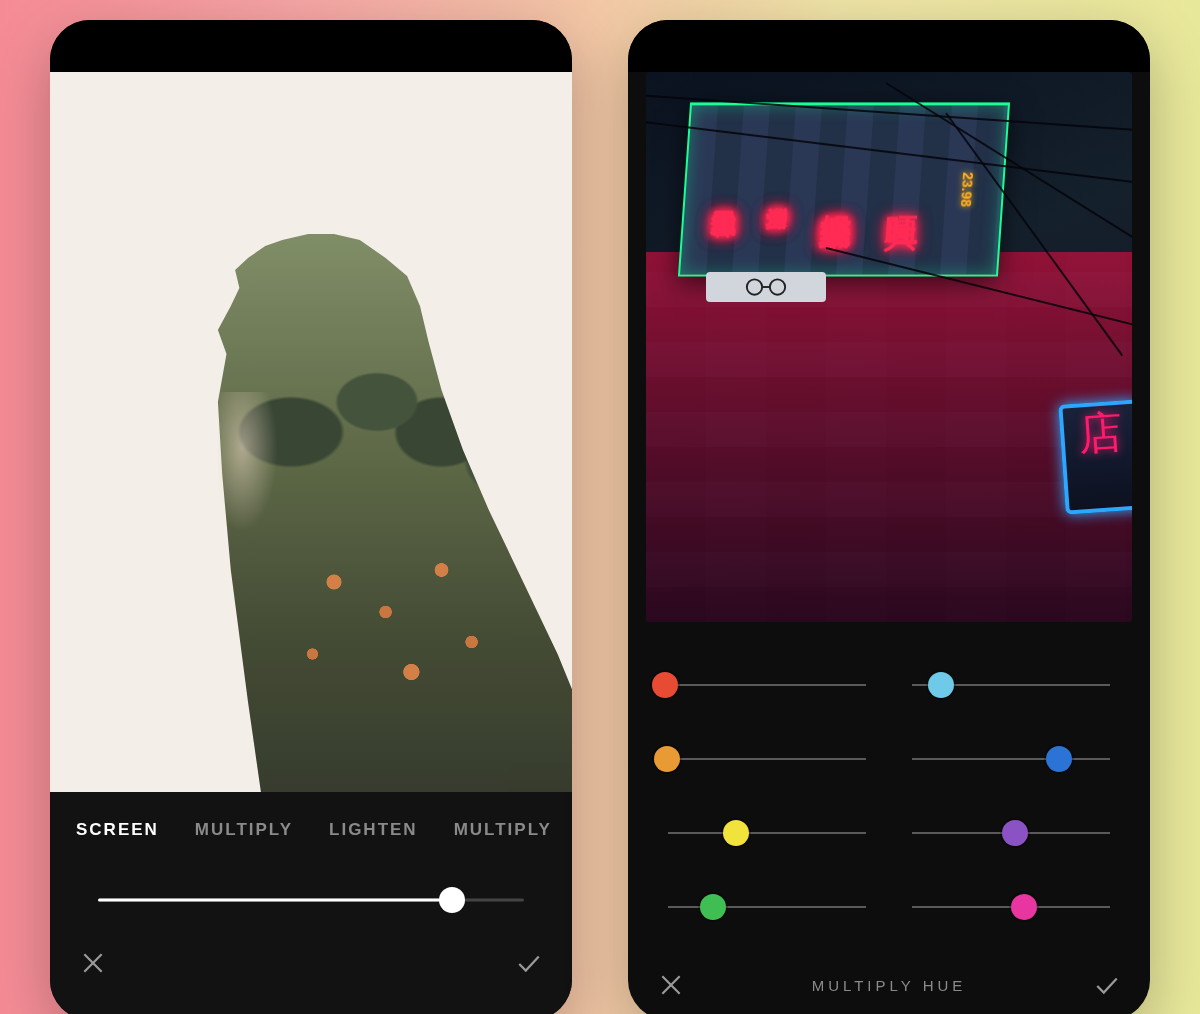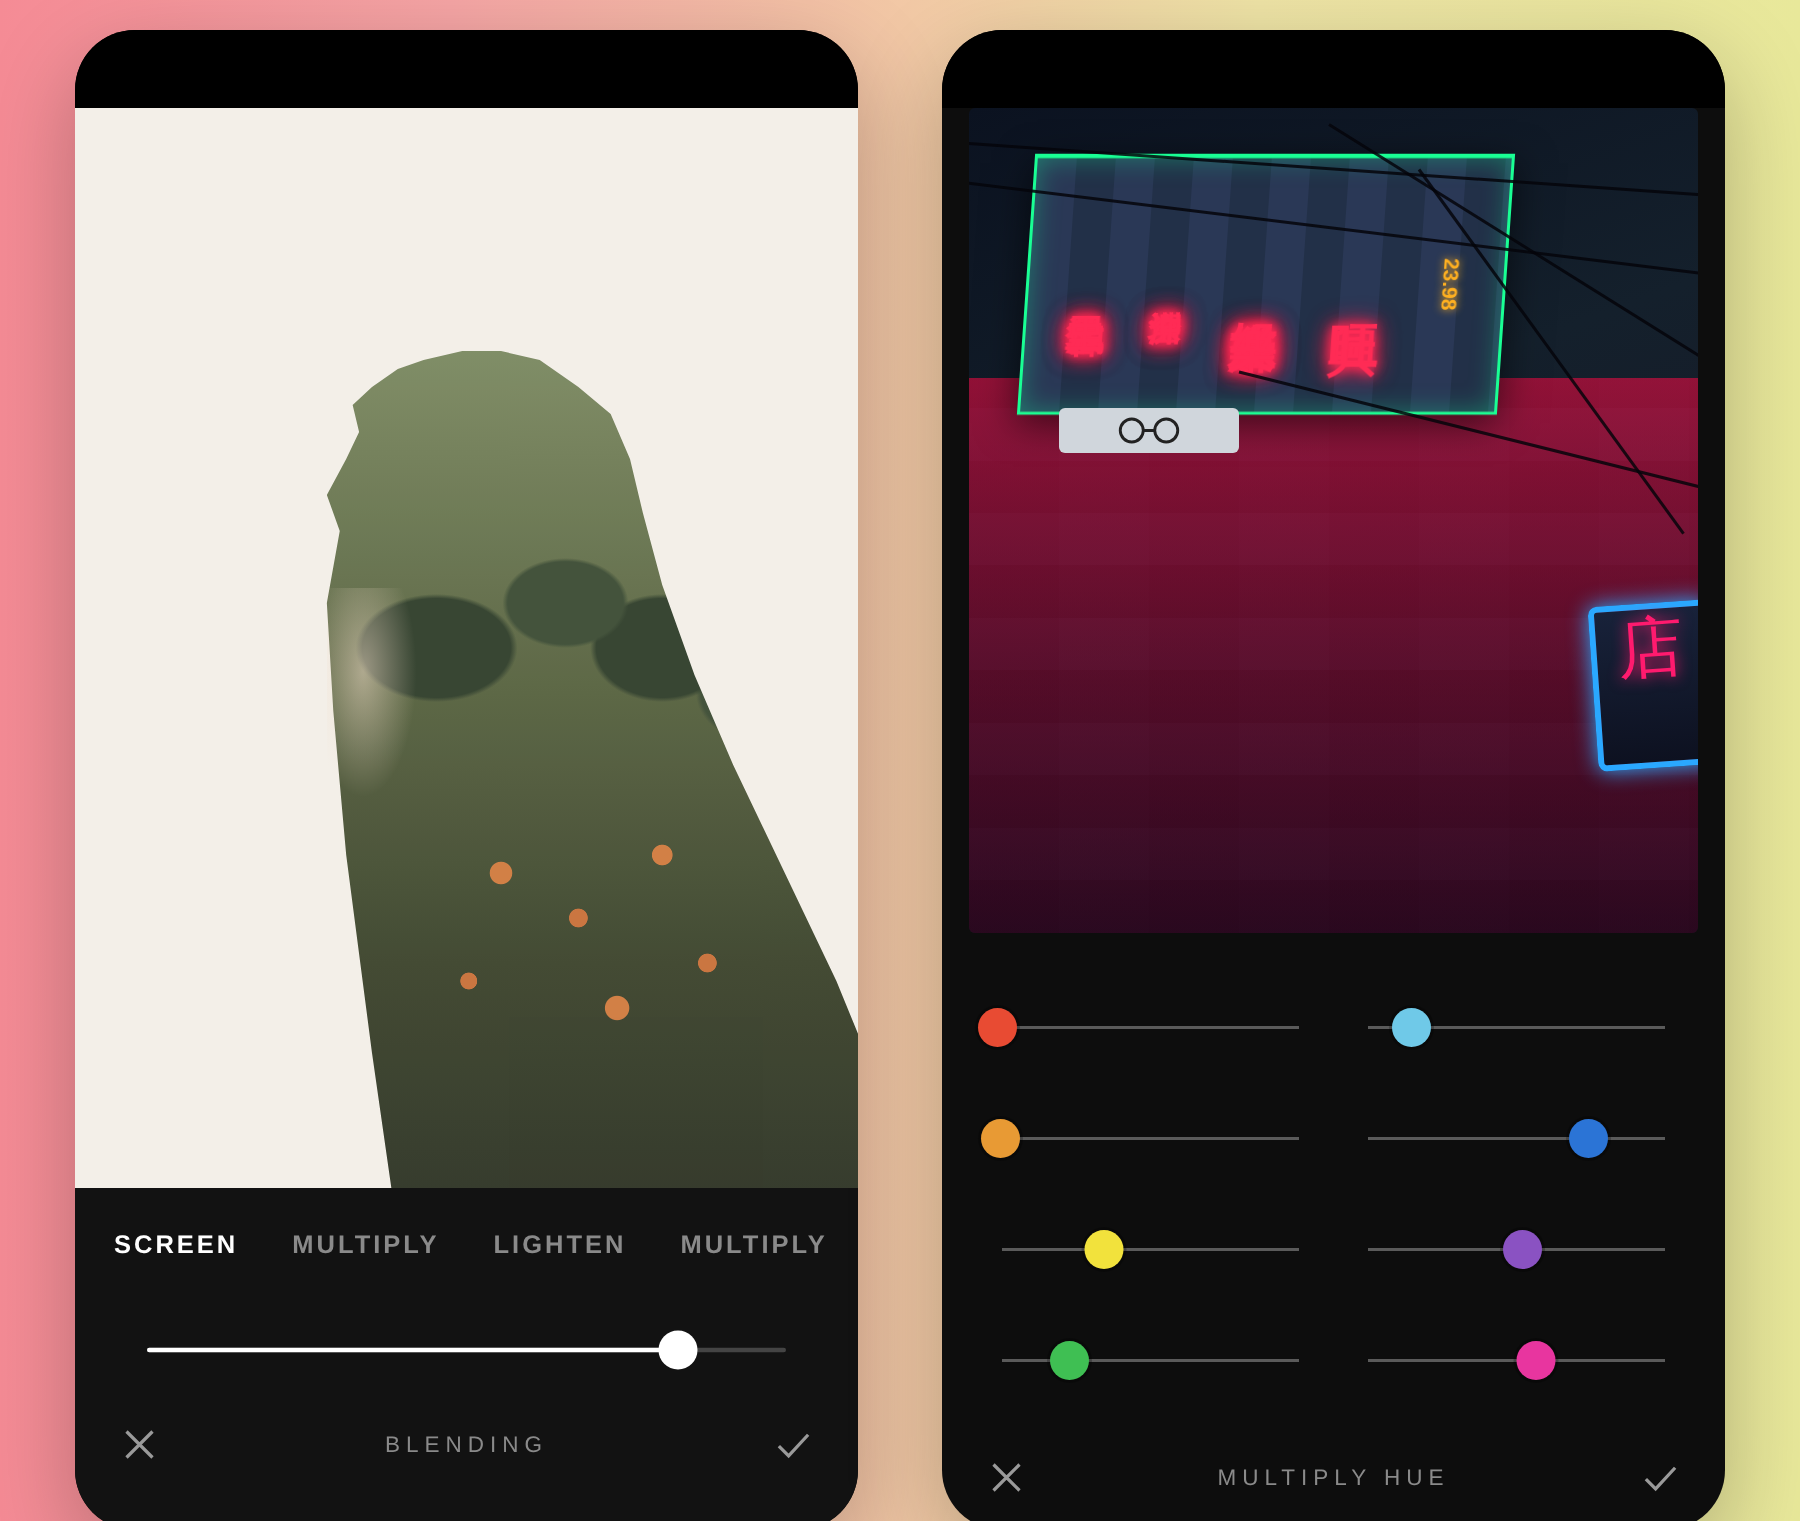--- a/index.html
+++ b/index.html
@@ -182,21 +182,20 @@
         <div class="fill" id="blend-fill" style="width: 83%;"></div>
         <div class="thumb" id="blend-thumb" style="left: 83%;"></div>
       </div>
     </div>
     <div class="footer">
       <div class="iconbtn">
         <svg viewBox="0 0 24 24">
             <path d="M4 4 L20 20 M20 4 L4 20"></path>
           </svg>
       </div>
-      <div class="title">BLENDING</div>
       <div class="iconbtn">
         <svg viewBox="0 0 24 24">
             <path d="M3 13 L9 19 L21 6"></path>
           </svg>
       </div>
     </div>
   </div>
 </div>
 
 <div class="phone">

